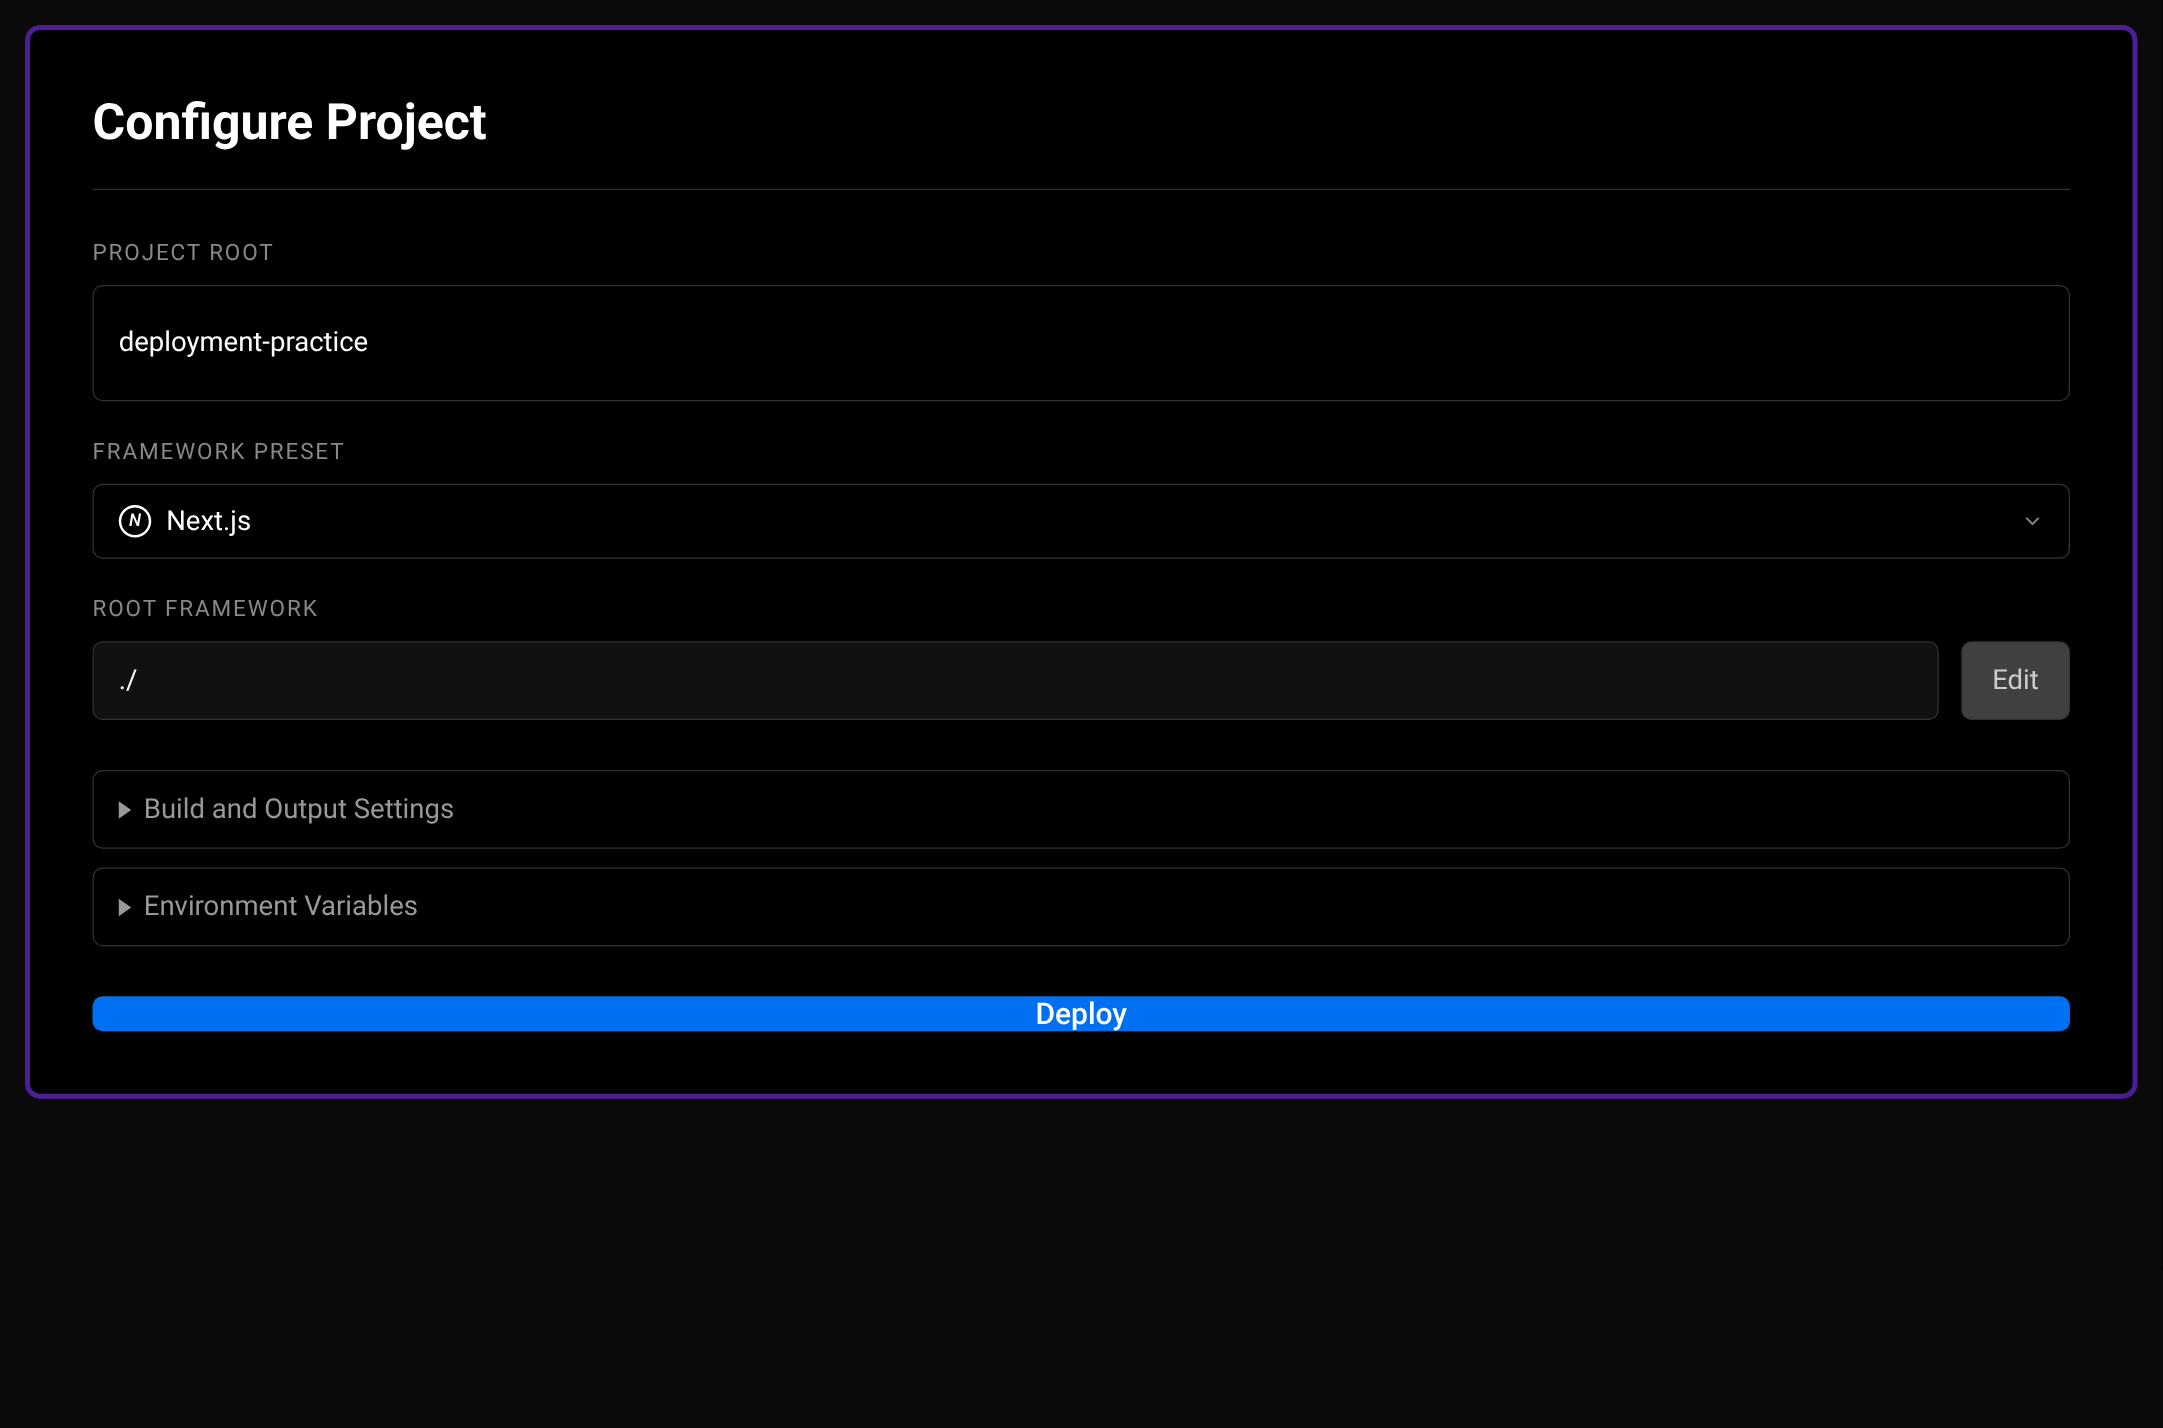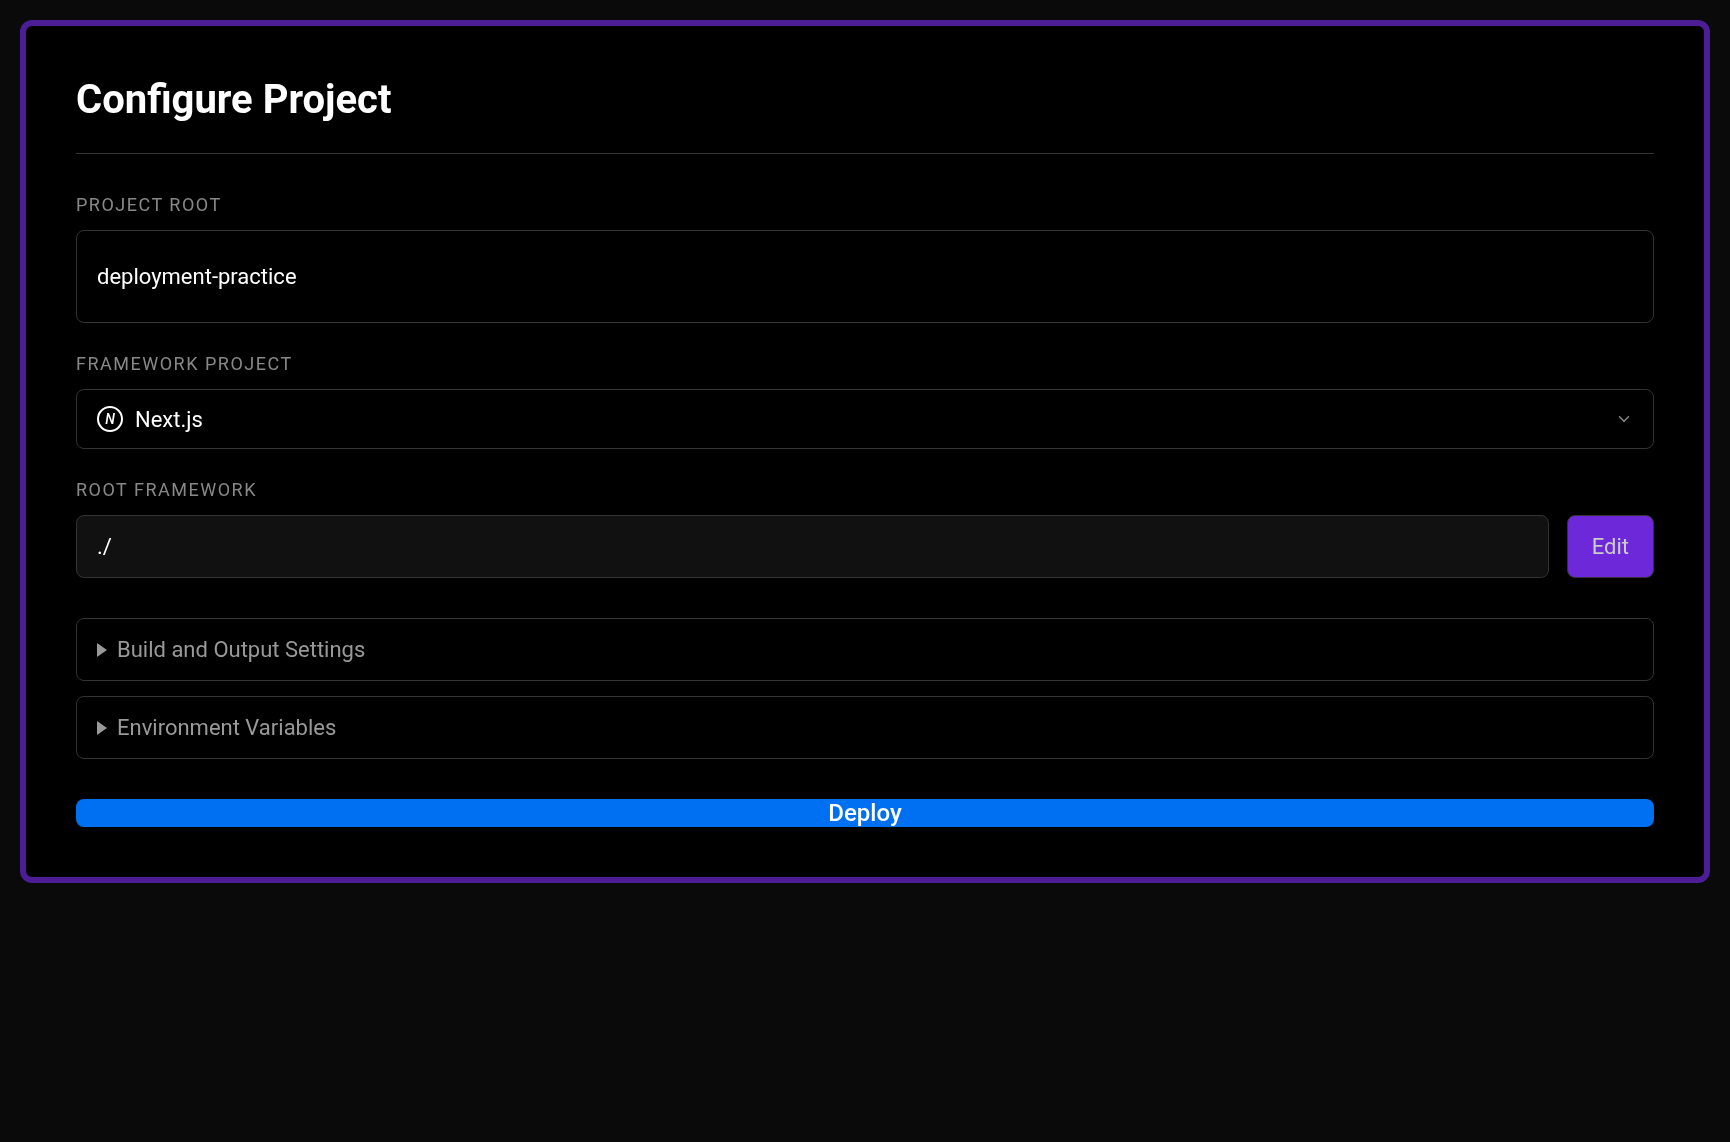--- a/index.html
+++ b/index.html
@@ -10,21 +10,21 @@
 
     body {
       background: #0a0a0a;
       font-family: -apple-system, BlinkMacSystemFont, "Segoe UI", Roboto, Helvetica, Arial, sans-serif;
       padding: 20px;
       min-height: 100vh;
     }
 
     .panel {
       background: #000000;
-      border: 6px solid #4c1d95;
+      border: 4px solid #4c1d95;
       border-radius: 12px;
       padding: 50px;
     }
 
     .panel-title {
       color: #ffffff;
       font-size: 40px;
       font-weight: 700;
       margin-bottom: 30px;
     }
@@ -116,21 +116,21 @@
       border: 1px solid #333333;
       border-radius: 8px;
       color: #ffffff;
       font-size: 22px;
       padding: 18px 20px;
       outline: none;
       font-family: inherit;
     }
 
     .edit-button {
-      background: #6d28d9;
+      background: #404040;
       border: 1px solid #333333;
       border-radius: 8px;
       color: #cccccc;
       font-size: 22px;
       padding: 0 24px;
       cursor: pointer;
       font-family: inherit;
     }
 
     .collapsible-section {
@@ -182,21 +182,21 @@
 <div class="panel">
   <h1 class="panel-title">Configure Project</h1>
   <hr class="divider">
 
   <div class="field-group">
     <label class="field-label">PROJECT ROOT</label>
     <input type="text" class="text-input" value="deployment-practice" style="">
   </div>
 
   <div class="field-group">
-    <label class="field-label">FRAMEWORK PROJECT</label>
+    <label class="field-label">FRAMEWORK PRESET</label>
     <div class="select-wrapper">
       <div class="select-box">
         <span class="framework-icon">N</span>
         <span class="select-text">Next.js</span>
         <svg class="chevron-icon" width="18" height="18" viewBox="0 0 24 24" fill="none" stroke="currentColor" stroke-width="2" stroke-linecap="round" stroke-linejoin="round">
           <polyline points="6 9 12 15 18 9"></polyline>
         </svg>
       </div>
     </div>
   </div>

